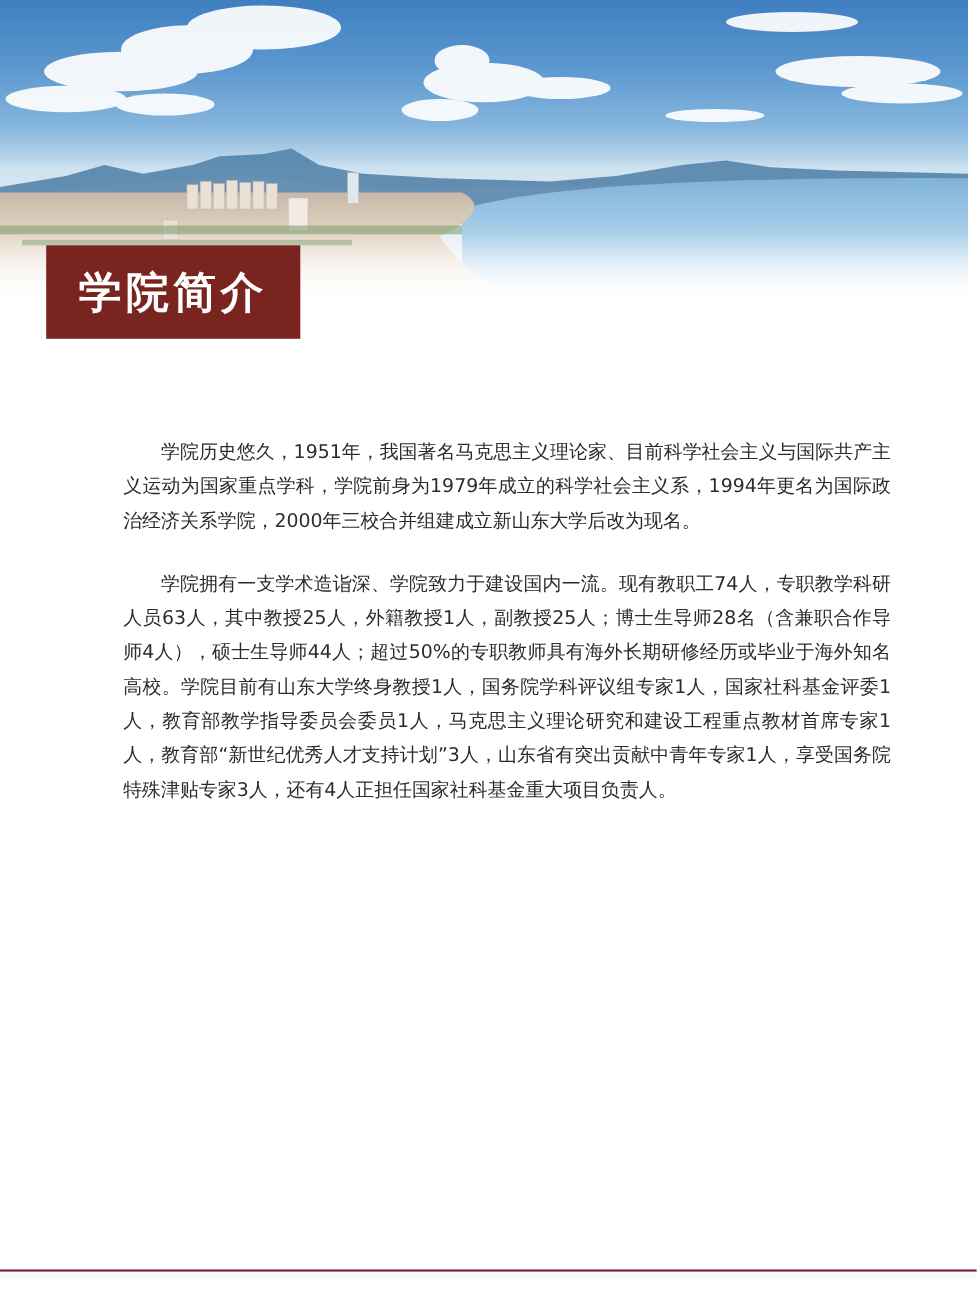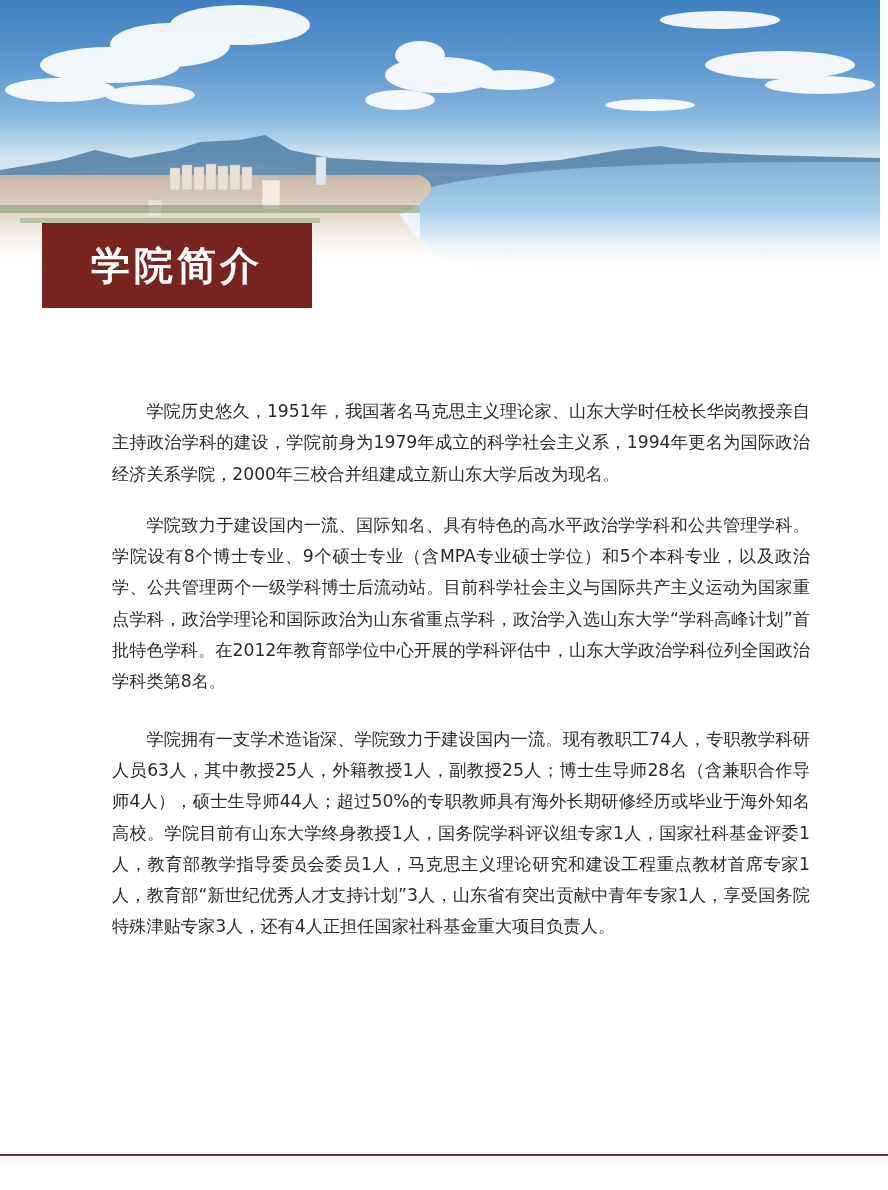--- a/index.html
+++ b/index.html
@@ -3,21 +3,21 @@
   <meta charset="utf-8">
   <style>
     html, body { margin: 0; padding: 0; background: #ffffff; }
     body { width: 888px; height: 1190px; position: relative; overflow: hidden;
            font-family: "DejaVu Sans", "Liberation Sans", sans-serif; }
 
     .banner { position: absolute; left: 0; top: 0; width: 880px; height: 275px; overflow: hidden;
       background: linear-gradient(180deg, #3f7fc0 0%, #5b97cf 22%, #86b6de 42%, #b6d4ea 52%, #cfe2f0 56%, #ffffff 100%); }
     .banner svg { position: absolute; left: 0; top: 0; }
 
-    .title-box { position: absolute; left: 42px; top: 223px; width: 270px; height: 85px;
+    .title-box { position: absolute; left: 42px; top: 223px; width: 231px; height: 85px;
       background: #7a2420; display: flex; align-items: center; justify-content: center; }
     .title-text { color: #ffffff; font-size: 39px; font-weight: bold; letter-spacing: 4px;
       font-family: "DejaVu Sans", sans-serif; }
 
     .content { position: absolute; left: 112px; top: 396px; width: 698px; }
     .para { margin: 0; font-size: 17.2px; line-height: 31.3px; color: #2b2b2b;
       text-indent: 2em; text-align: justify; letter-spacing: 0px; }
     .p1 { }
     .p2 { margin-top: 20px; }
     .p3 { margin-top: 26px; }
@@ -89,19 +89,18 @@
 
     <rect x="0" y="210" width="880" height="65" fill="url(#fade)"></rect>
   </svg>
 </div>
 
 <div class="title-box">
   <span class="title-text">学院简介</span>
 </div>
 
 <div class="content">
-  <p class="para p1">学院历史悠久，1951年，我国著名马克思主义理论家、山东大学时任校长华岗教授亲自主持政治学科的建设，学院前身为1979年成立的科学社会主义系，1994年更名为国际政治经济关系学院，2000年三校合并组建成立新山东大学后改为现名。</p>
-  <p class="para p2">学院致力于建设国内一流、国际知名、具有特色的高水平政治学学科和公共管理学科。学院设有8个博士专业、9个硕士专业（含MPA专业硕士学位）和5个本科专业，以及政治学、公共管理两个一级学科博士后流动站。目前科学社会主义与国际共产主义运动为国家重点学科，政治学理论和国际政治为山东省重点学科，政治学入选山东大学“学科高峰计划”首批特色学科。在2012年教育部学位中心开展的学科评估中，山东大学政治学科位列全国政治学科类第8名。</p>
+  <p class="para p1">学院历史悠久，1951年，我国著名马克思主义理论家、目前科学社会主义与国际共产主义运动为国家重点学科，学院前身为1979年成立的科学社会主义系，1994年更名为国际政治经济关系学院，2000年三校合并组建成立新山东大学后改为现名。</p>
   <p class="para p3">学院拥有一支学术造诣深、学院致力于建设国内一流。现有教职工74人，专职教学科研人员63人，其中教授25人，外籍教授1人，副教授25人；博士生导师28名（含兼职合作导师4人），硕士生导师44人；超过50%的专职教师具有海外长期研修经历或毕业于海外知名高校。学院目前有山东大学终身教授1人，国务院学科评议组专家1人，国家社科基金评委1人，教育部教学指导委员会委员1人，马克思主义理论研究和建设工程重点教材首席专家1人，教育部“新世纪优秀人才支持计划”3人，山东省有突出贡献中青年专家1人，享受国务院特殊津贴专家3人，还有4人正担任国家社科基金重大项目负责人。</p>
 </div>
 
 <div class="footer-rule"></div>
 <div class="footer-glow"></div>
 
 </body></html>

